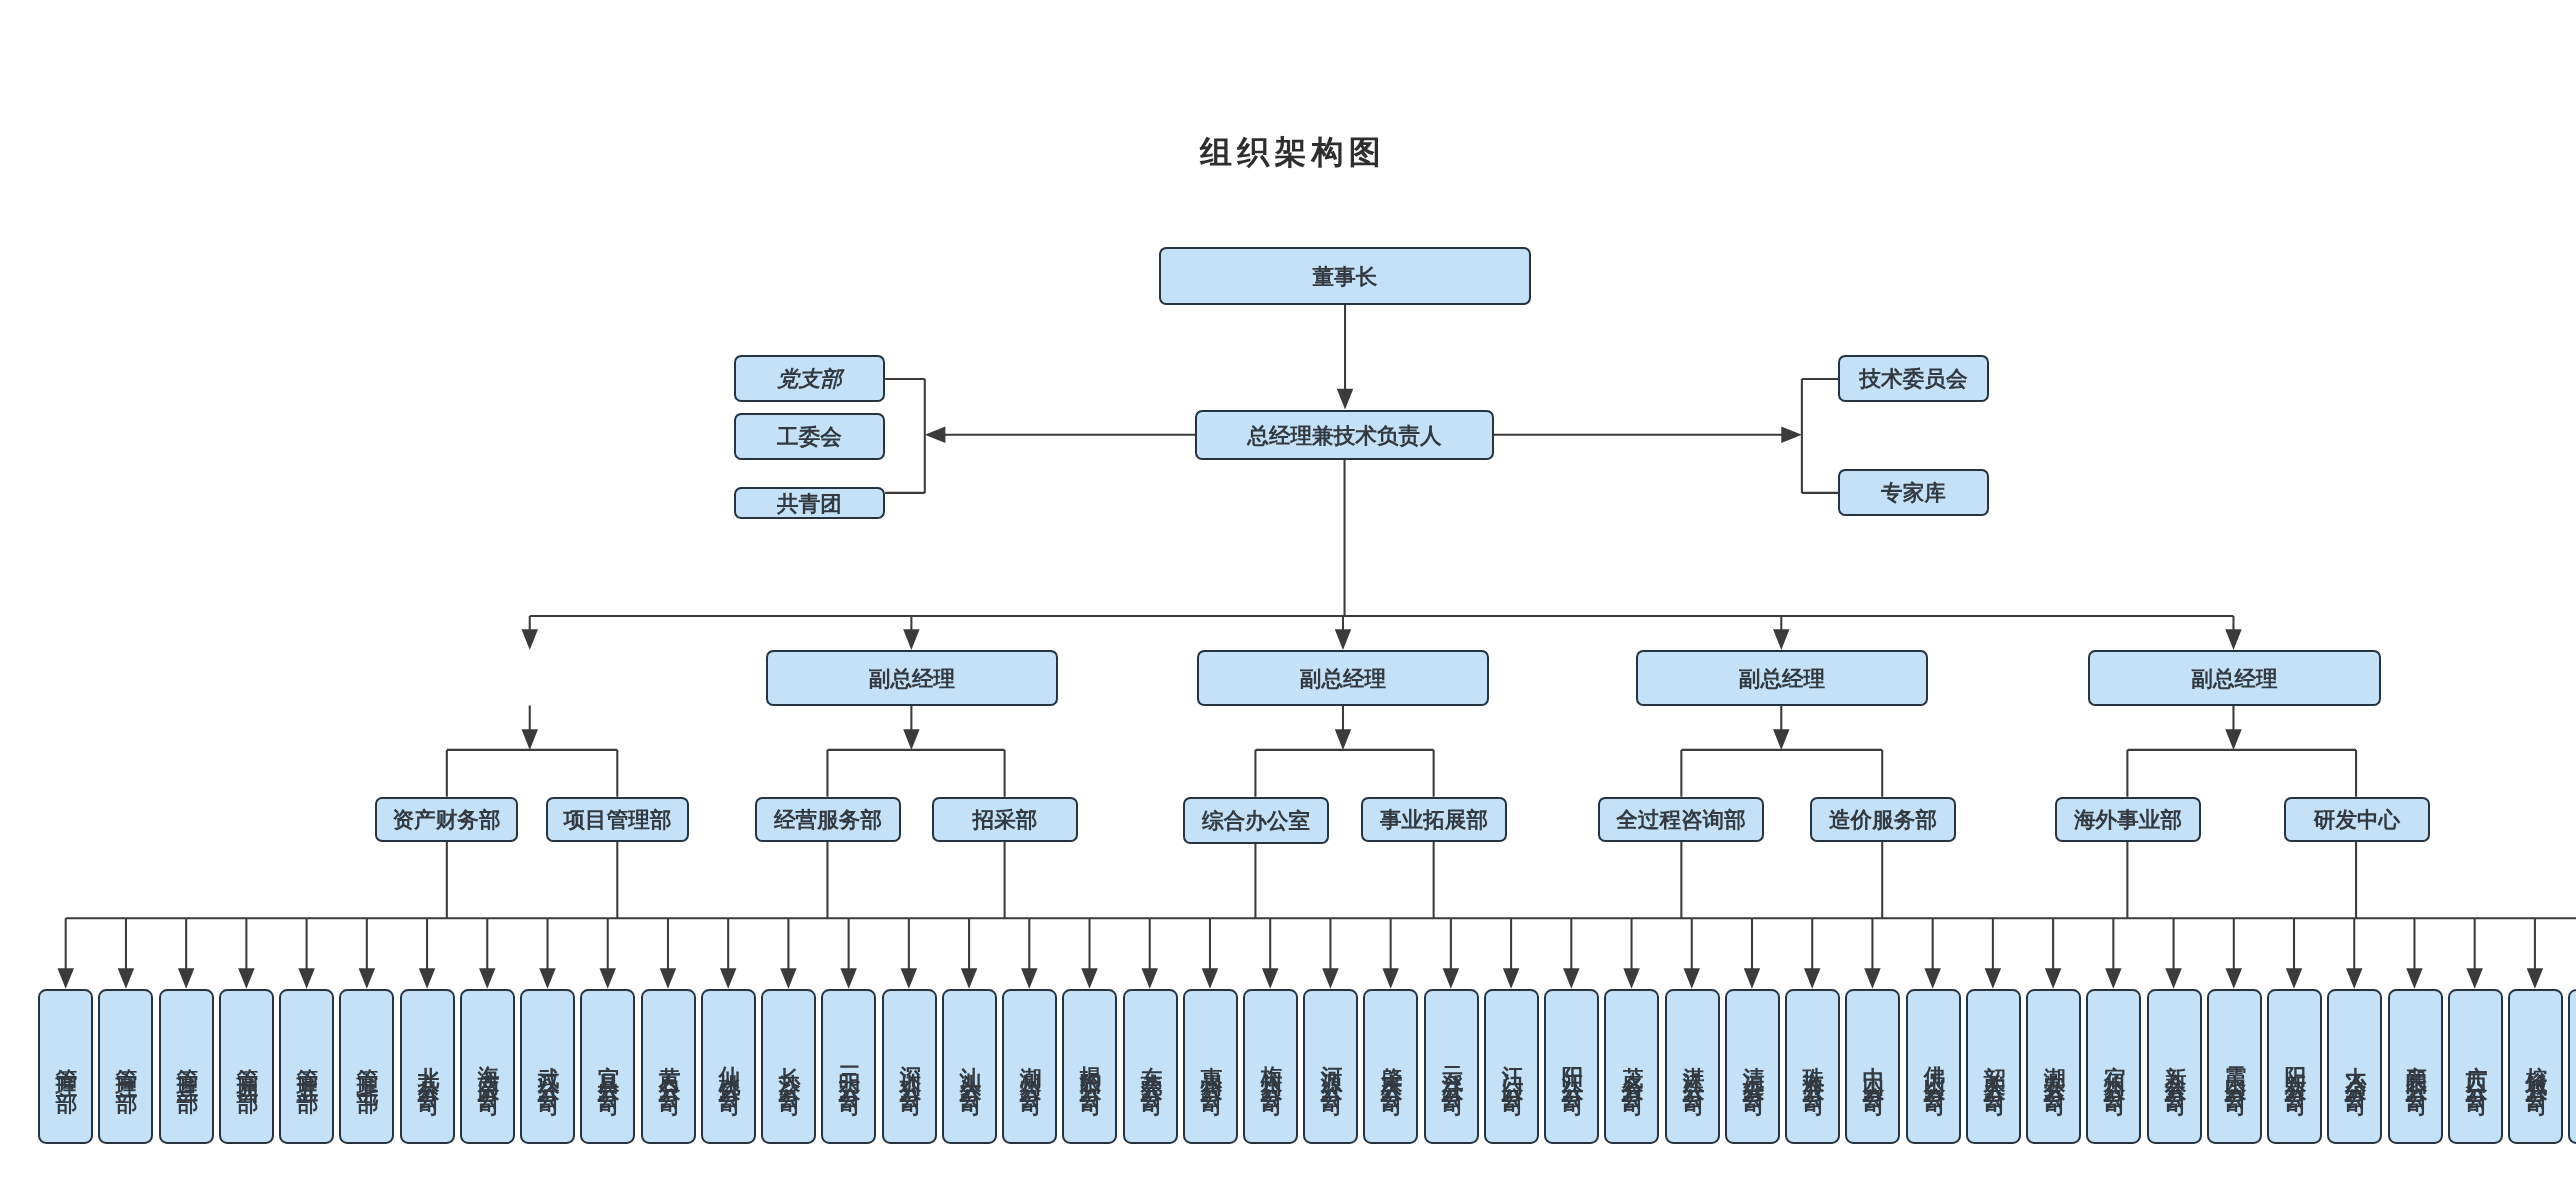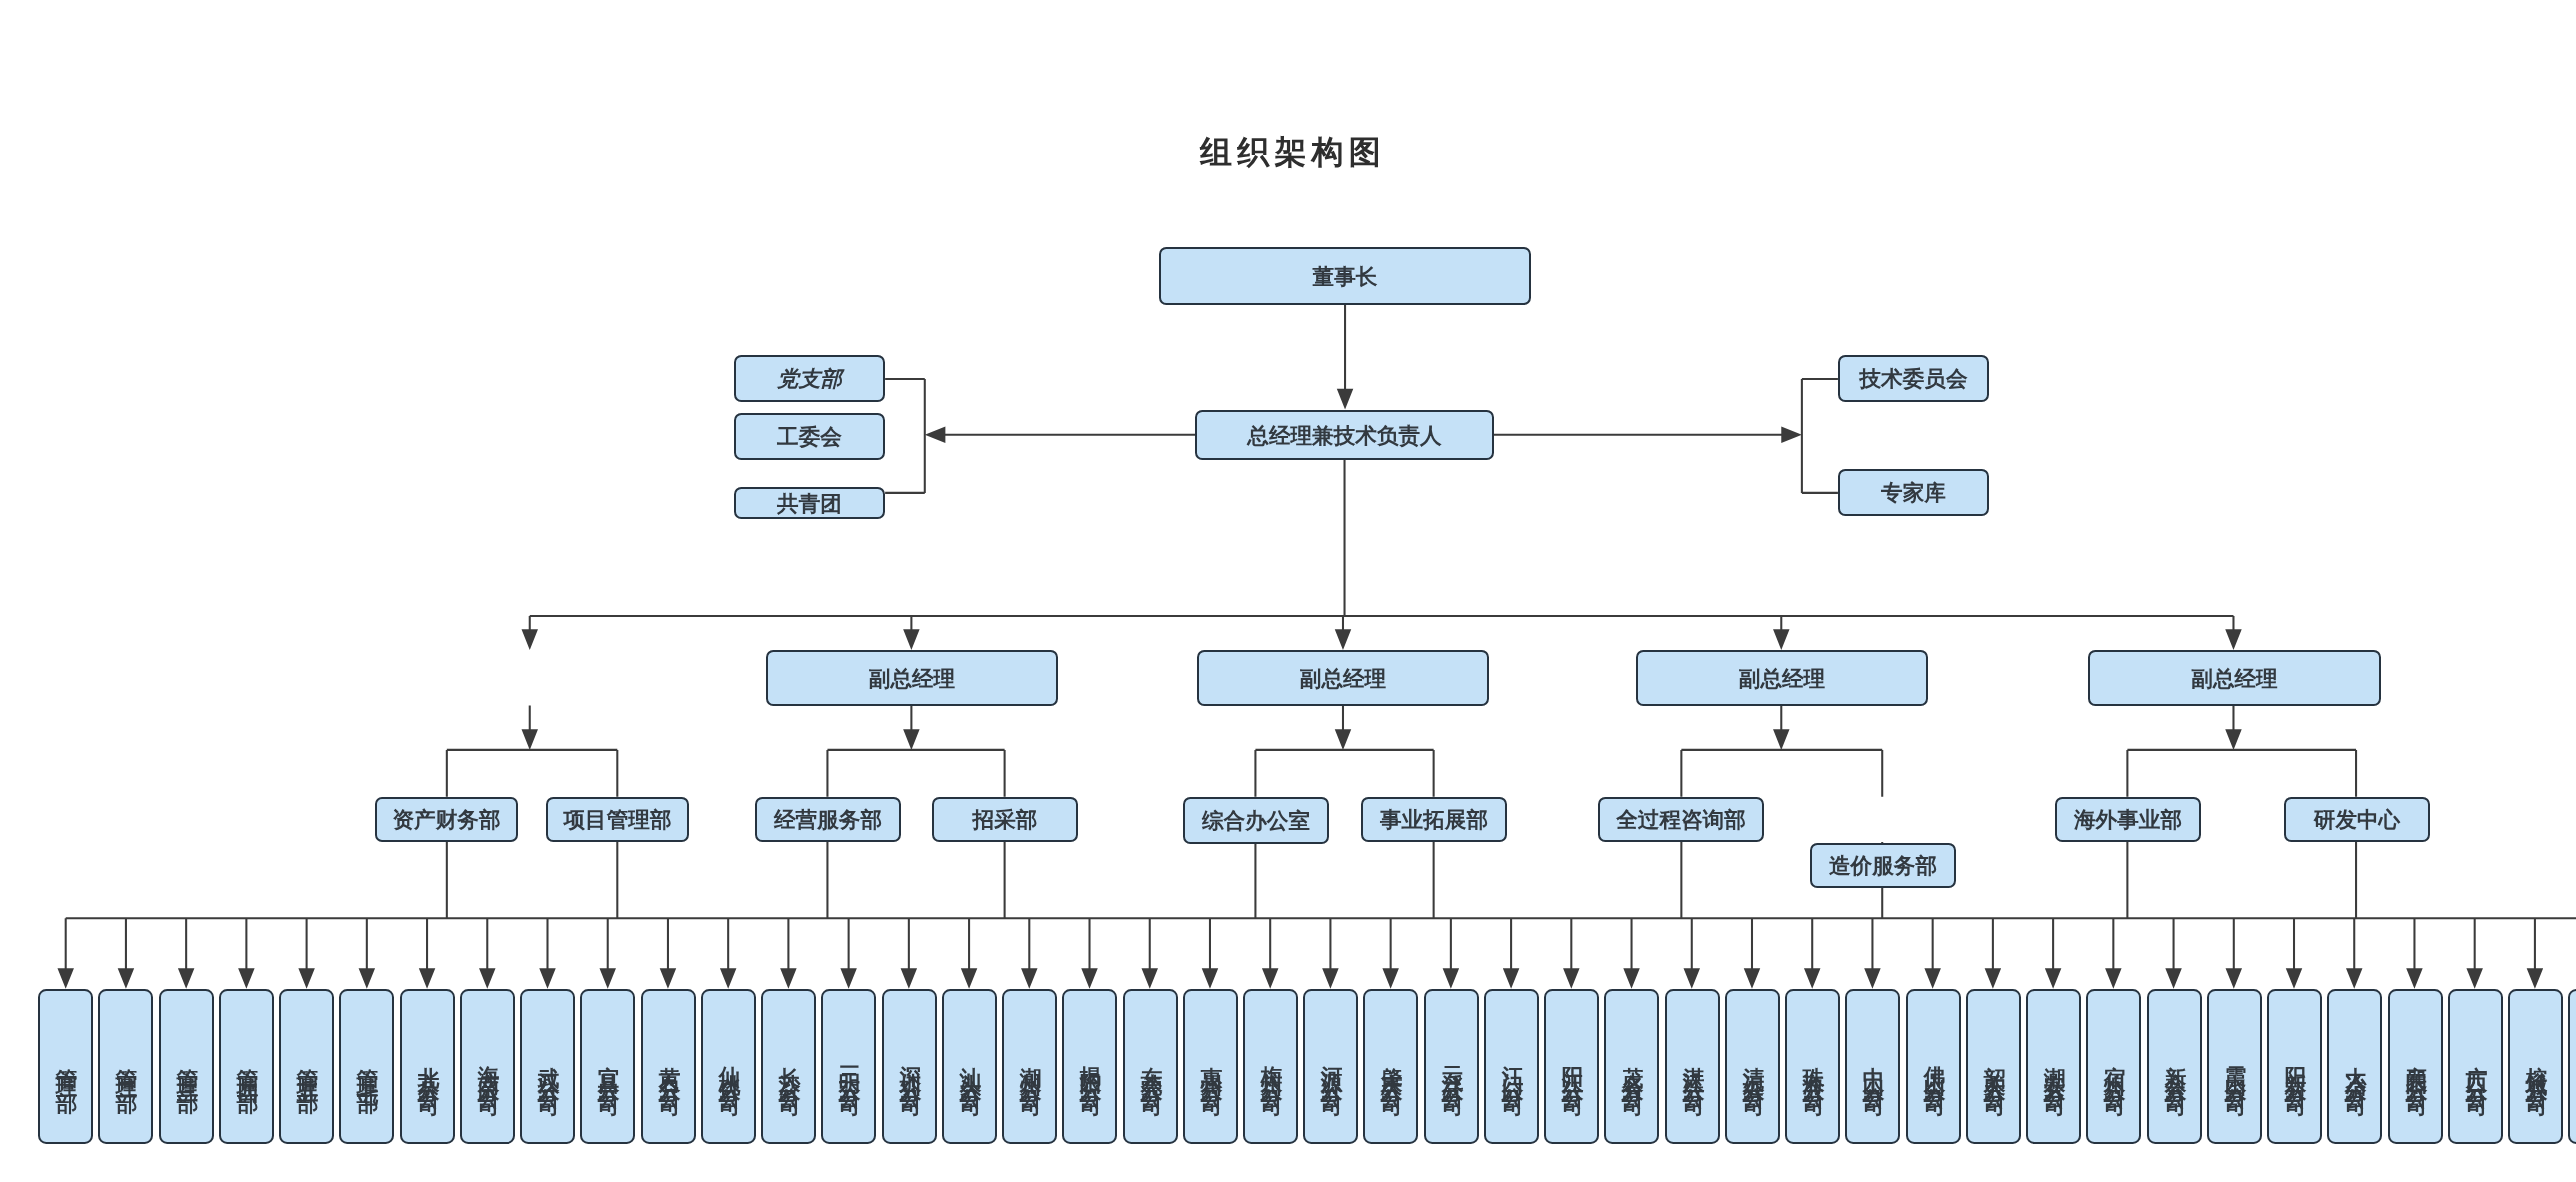--- a/index.html
+++ b/index.html
@@ -58,21 +58,21 @@
     <div class="node" style="left: 1197px; top: 650px; width: 292px; height: 56px;">副总经理</div>
     <div class="node" style="left: 1636px; top: 650px; width: 292px; height: 56px;">副总经理</div>
     <div class="node" style="left: 2088px; top: 650px; width: 293px; height: 56px;">副总经理</div>
     <div class="node" style="left: 375px; top: 797px; width: 143px; height: 45px; border-radius: 7px;">资产财务部</div>
     <div class="node" style="left: 546px; top: 797px; width: 143px; height: 45px;">项目管理部</div>
     <div class="node" style="left: 755px; top: 797px; width: 146px; height: 45px;">经营服务部</div>
     <div class="node" style="left: 932px; top: 797px; width: 146px; height: 45px;">招采部</div>
     <div class="node" style="left: 1183px; top: 797px; width: 146px; height: 47px;">综合办公室</div>
     <div class="node" style="left: 1361px; top: 797px; width: 146px; height: 45px;">事业拓展部</div>
     <div class="node" style="left: 1598px; top: 797px; width: 166px; height: 45px;">全过程咨询部</div>
-    <div class="node" style="left: 1810px; top: 797px; width: 146px; height: 45px; margin-top: 46px;">造价服务部</div>
+    <div class="node" style="left: 1810px; top: 797px; width: 146px; height: 45px;">造价服务部</div>
     <div class="node" style="left: 2055px; top: 797px; width: 146px; height: 45px;">海外事业部</div>
     <div class="node" style="left: 2284px; top: 797px; width: 146px; height: 45px;">研发中心</div>
     <div class="node vert" style="left: 38px; top: 989px; width: 55px; height: 155px; line-height: 50px;">管理一部</div>
     <div class="node vert" style="left: 98px; top: 989px; width: 55px; height: 155px; line-height: 50px;">管理二部</div>
     <div class="node vert" style="left: 159px; top: 989px; width: 55px; height: 155px; line-height: 50px;">管理三部</div>
     <div class="node vert" style="left: 219px; top: 989px; width: 55px; height: 155px; line-height: 50px;">管理四部</div>
     <div class="node vert" style="left: 279px; top: 989px; width: 55px; height: 155px; line-height: 50px;">管理五部</div>
     <div class="node vert" style="left: 339px; top: 989px; width: 55px; height: 155px; line-height: 50px;">管理七部</div>
     <div class="node vert" style="left: 400px; top: 989px; width: 55px; height: 155px; line-height: 50px;">北京分公司</div>
     <div class="node vert" style="left: 460px; top: 989px; width: 55px; height: 155px; line-height: 50px;">海南分公司</div>

